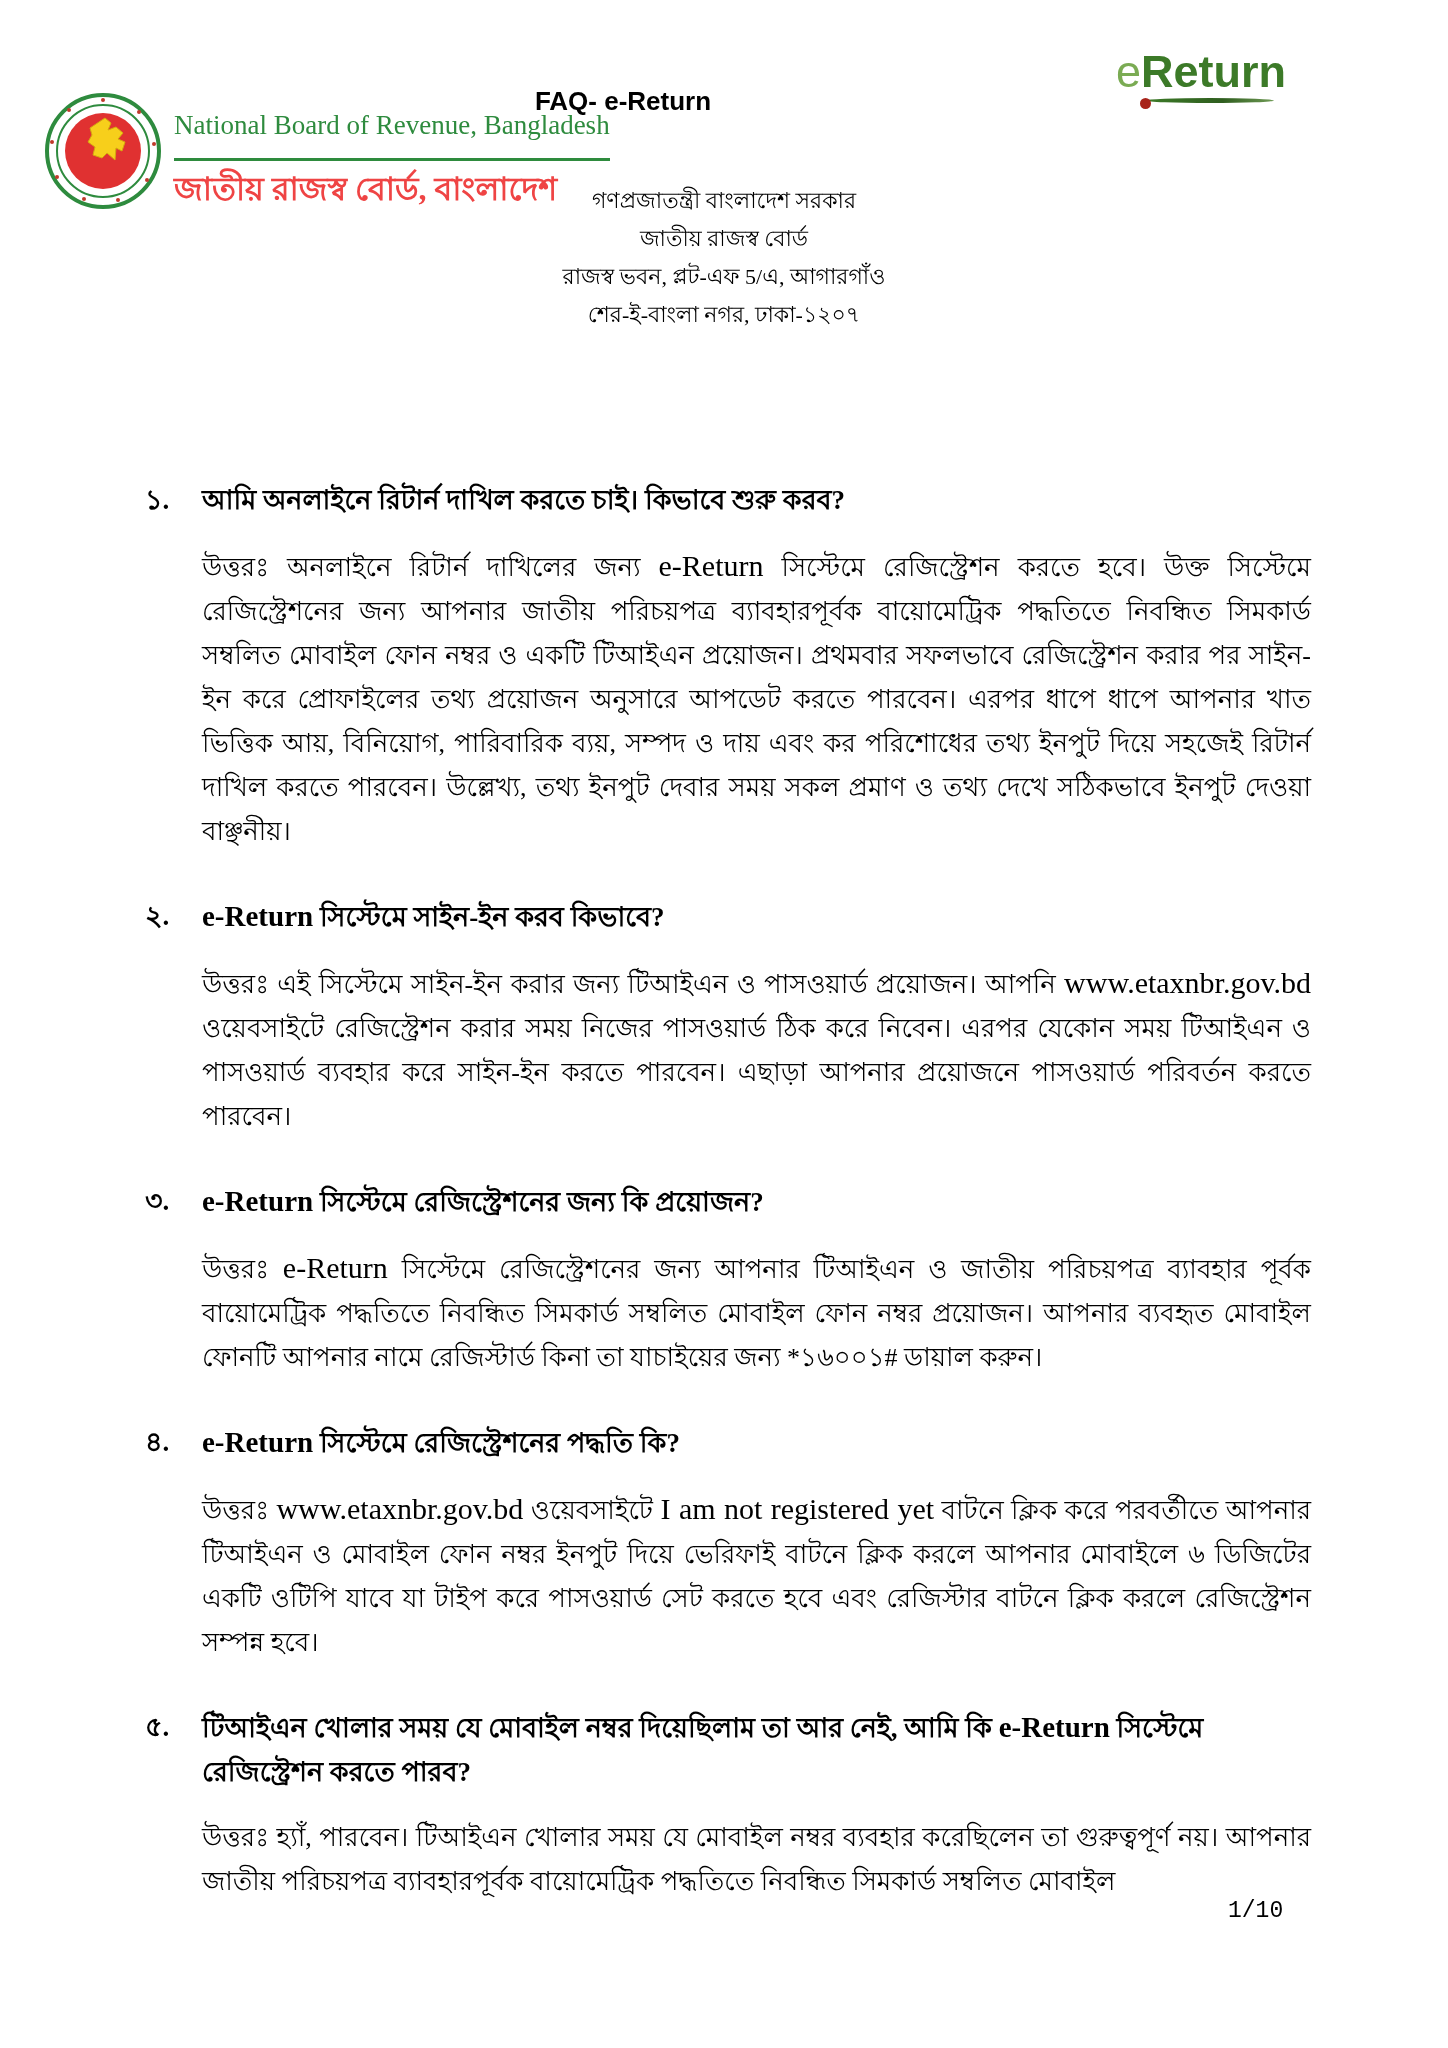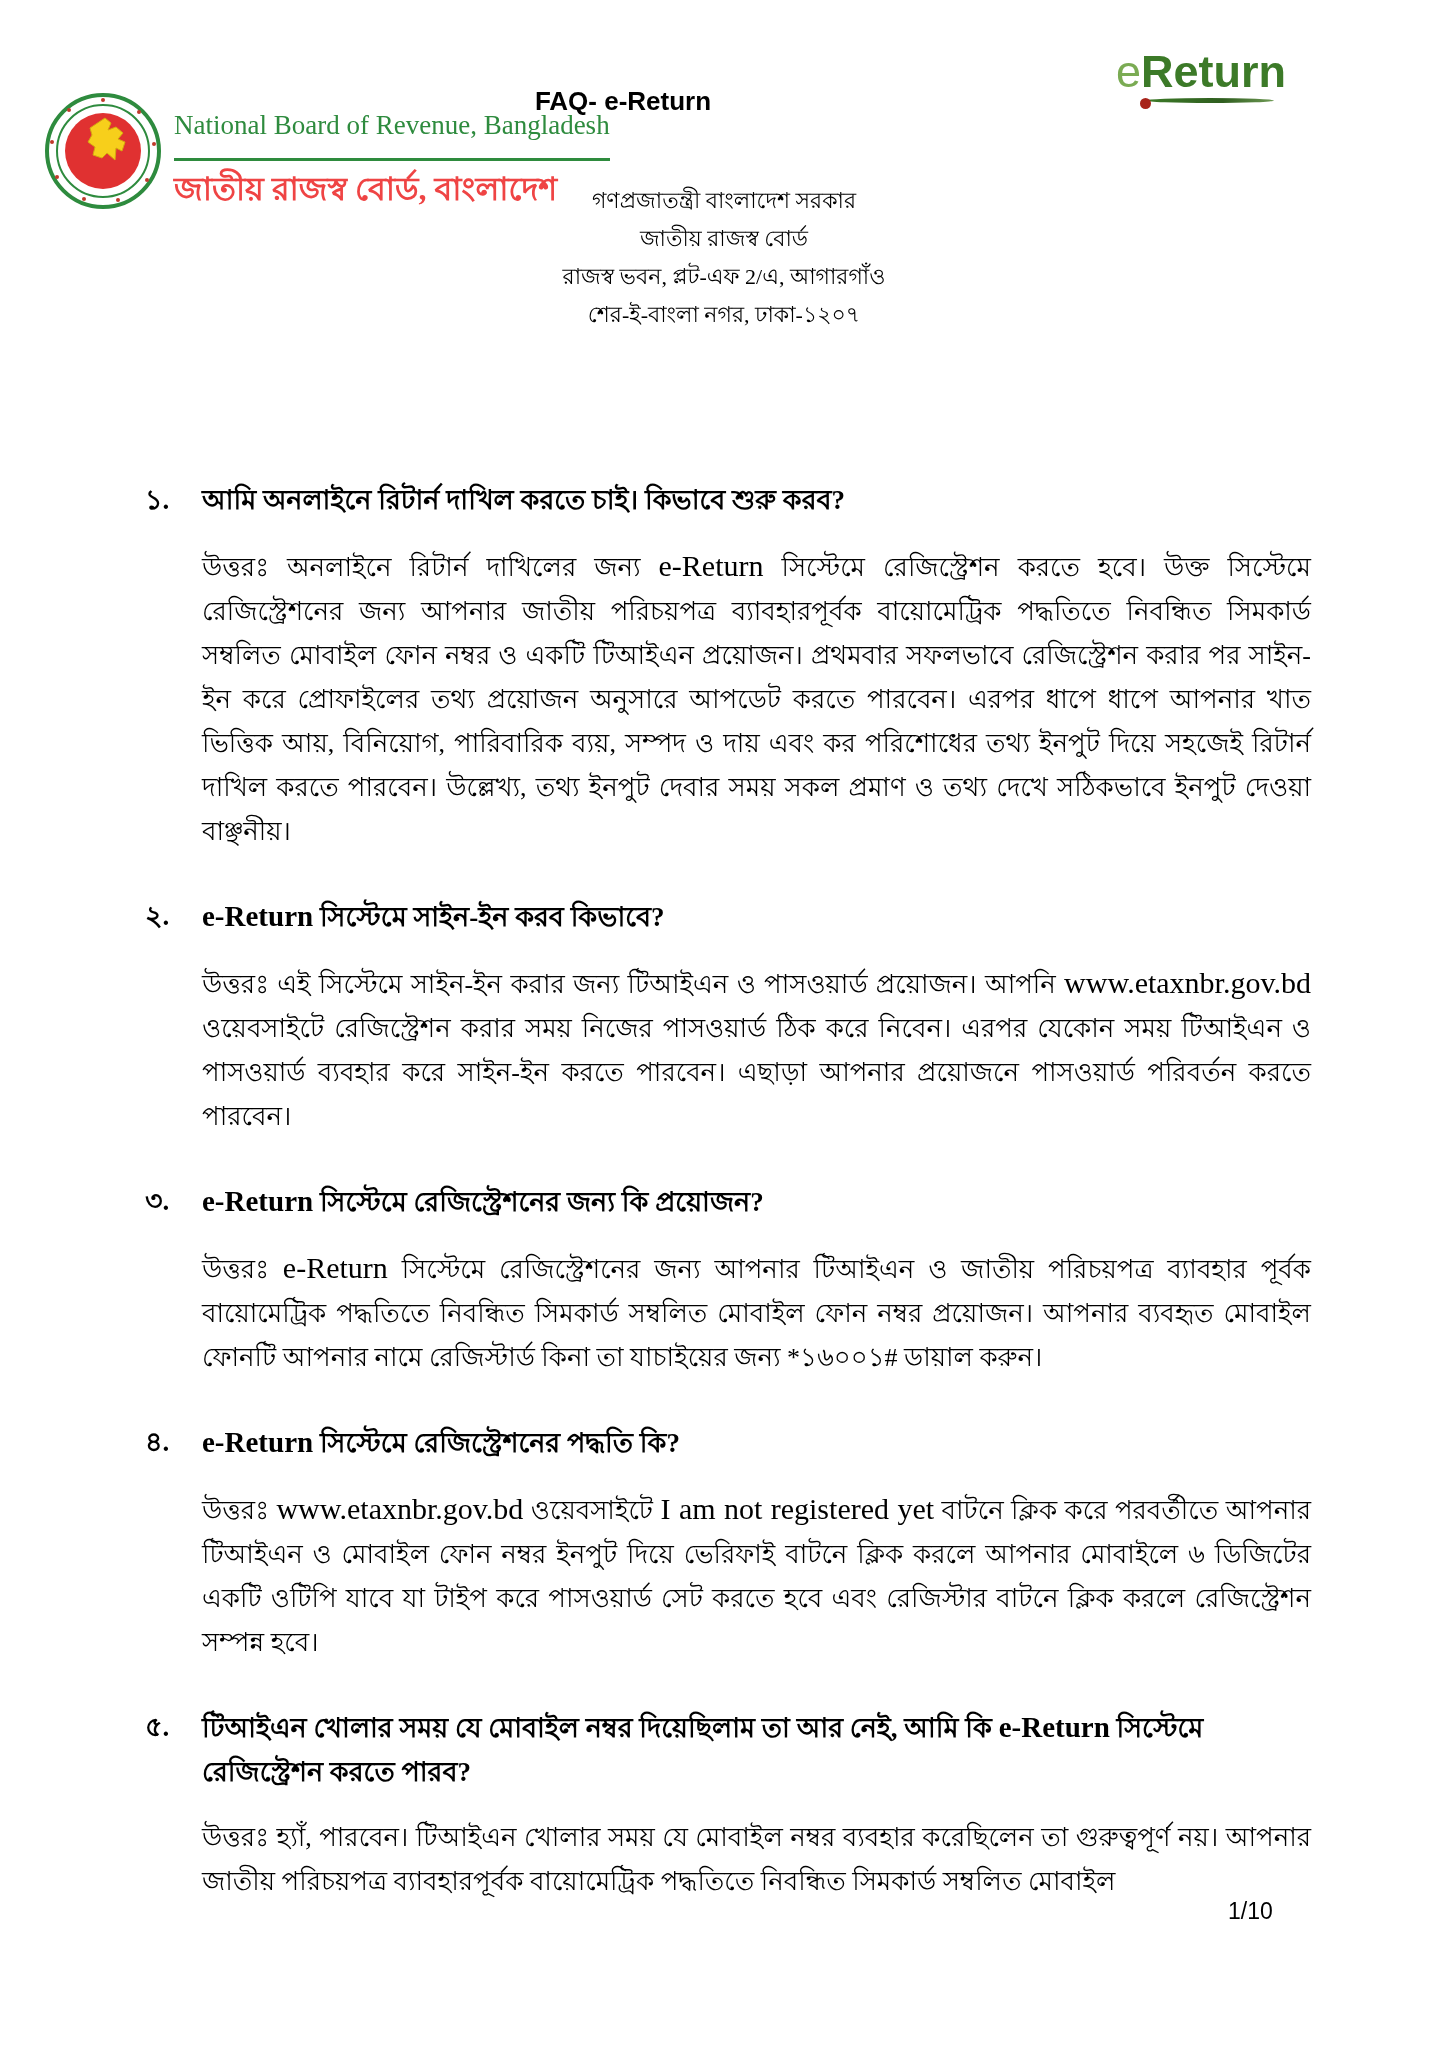--- a/index.html
+++ b/index.html
@@ -59,21 +59,21 @@
   .q-text{flex:1;margin:0;font-weight:bold;font-size:27px;line-height:44px;}
   .answer{
     margin:22px 0 0 57px;font-size:26px;line-height:44px;text-align:justify;
   }
   .bn-seg{font-family:"Liberation Serif",serif;}
   .latin{font-family:"Liberation Serif",serif;font-size:30px;}
   .latin-bold{font-family:"Liberation Serif",serif;font-size:29px;font-weight:bold;}
 
   
   .page-number{
-    position:absolute;left:1228px;top:1898px;font-family:Liberation Sans, sans-serif;
+    position:absolute;left:1228px;top:1898px;font-family:Liberation Mono, monospace;
     font-size:23px;
   }
 </style>
 </head>
 <body>
 
 <div class="page">
 
   <div class="nbr-logo">
     <div class="emblem">
@@ -98,21 +98,21 @@
     <div class="org-names">
       <div class="org-en">National Board of Revenue, Bangladesh</div>
       <div class="org-bn">জাতীয় রাজস্ব বোর্ড, বাংলাদেশ</div>
     </div>
   </div>
 
   <h1 class="faq-title">FAQ- e-Return</h1>
   <div class="govt-address">
       <div class="addr-line">গণপ্রজাতন্ত্রী বাংলাদেশ সরকার</div>
       <div class="addr-line">জাতীয় রাজস্ব বোর্ড</div>
-      <div class="addr-line">রাজস্ব ভবন, প্লট-এফ 2/এ, আগারগাঁও</div>
+      <div class="addr-line">রাজস্ব ভবন, প্লট-এফ 5/এ, আগারগাঁও</div>
       <div class="addr-line">শের-ই-বাংলা নগর, ঢাকা-১২০৭</div>
     </div>
 
   <div class="ereturn-logo">
     <div class="ereturn-text">
       <span class="ereturn-e">e</span><span class="ereturn-return">Return</span>
       <span class="ereturn-dot"></span>
     </div>
     <div class="ereturn-swoosh"></div>
   </div>

